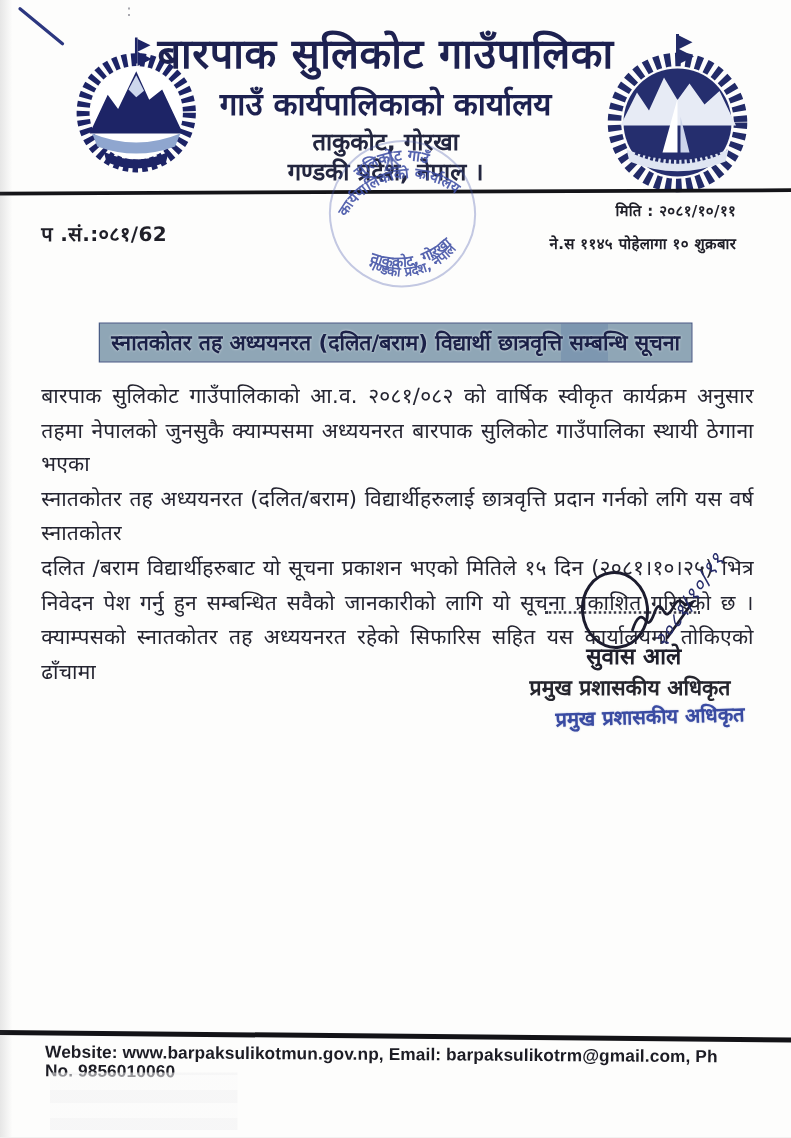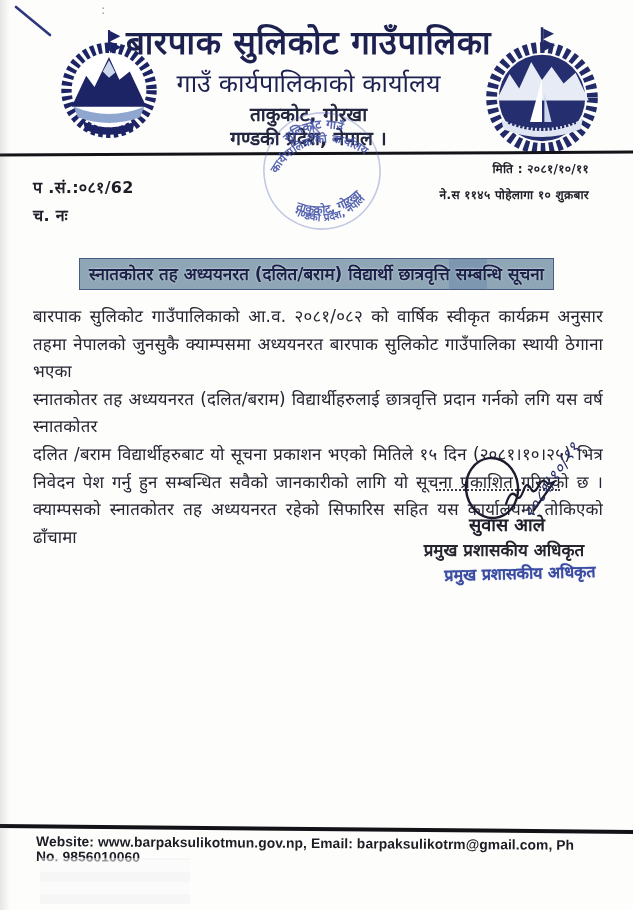--- a/index.html
+++ b/index.html
@@ -21,21 +21,21 @@
   }
   .pen-mark { position:absolute; left:8px; top:2px; z-index:5; }
   .top-colon { position:absolute; left:101px; top:2px; font-size:13px; color:#9a9aa2; }
 
   
   .letterhead { position:absolute; left:0; top:0; width:100%; height:168px; }
   .emblem-left  { position:absolute; left:57px;  top:28px; }
   .emblem-right { position:absolute; left:482px; top:26px; }
   .head-text { position:absolute; left:110px; right:126px; top:22px; text-align:center; color:#1d2150; }
   .head-title   { font-size:33px; font-weight:bold; letter-spacing:.5px; line-height:42px; }
-  .head-office  { font-size:25px; font-weight:normal; line-height:36px; margin-top:2px; }
+  .head-office  { font-size:25px; font-weight:bold; line-height:36px; margin-top:2px; }
   .head-addr1   { font-size:19px; font-weight:bold; line-height:24px; color:#23263f; }
   .head-addr2   { font-size:19px; font-weight:bold; line-height:24px; color:#23263f; }
   .divider {
     position:absolute; left:0; top:152px; width:100%; height:3px;
     background:#141418; transform:rotate(-.25deg); z-index:2;
   }
 
   
   .stamp { position:absolute; left:246px; top:108px; z-index:3; opacity:.88; }
 
@@ -144,21 +144,20 @@
       <path d="M70,26 L76,16 L82,26 Z M76,12 L76,26" stroke="#3f4fa5" stroke-width="1.6" fill="none" opacity=".8"></path>
       <text font-size="12" text-anchor="middle"><textPath href="#arcA" startOffset="50%">सुलिकोट गाउँ</textPath></text>
       <text font-size="11.5" text-anchor="middle"><textPath href="#arcB" startOffset="50%">कार्यपालिकाको कार्यालय</textPath></text>
       <text font-size="11.5" text-anchor="middle"><textPath href="#arcC" startOffset="50%">ताकुकोट, गोरखा</textPath></text>
       <text font-size="10.5" text-anchor="middle"><textPath href="#arcD" startOffset="50%">गण्डकी प्रदेश, नेपाल</textPath></text>
     </g>
   </svg>
 
   <div class="meta-left">
     <div class="meta-line">प .सं.:०८१/62</div>
-    <div class="meta-line">च. नः</div>
   </div>
   <div class="meta-right">
     <div class="meta-line">मिति : २०८१/१०/११</div>
     <div class="meta-line">ने.स ११४५ पोहेलागा १० शुक्रबार</div>
   </div>
 
   <div class="subject-wrap">
     <span class="subject">स्नातकोतर तह अध्ययनरत (दलित/बराम) विद्यार्थी छात्रवृत्ति सम्बन्धि सूचना</span>
   </div>
 

